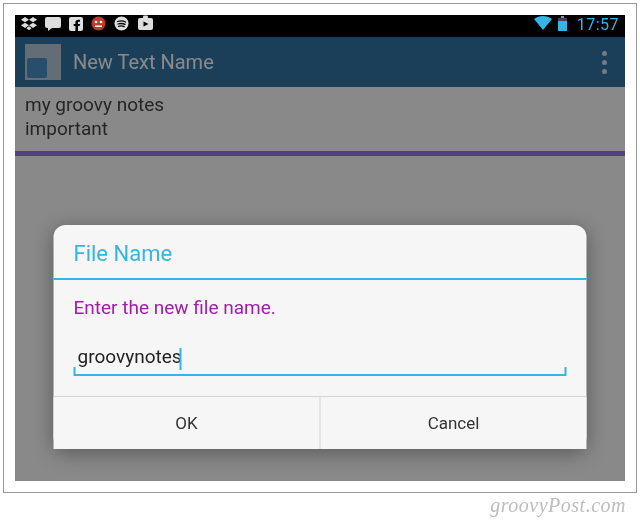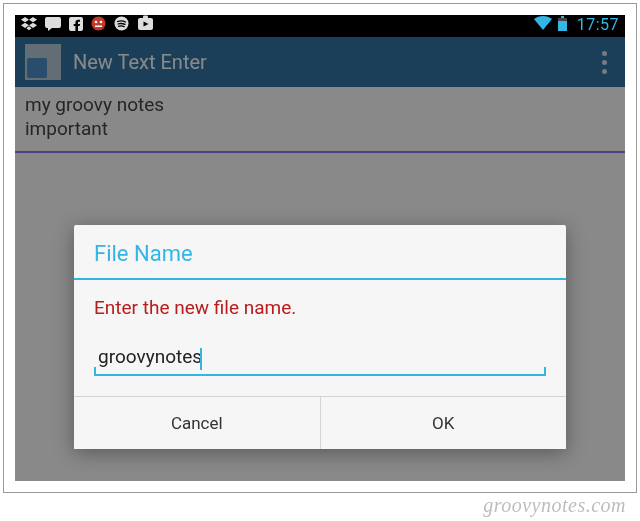--- a/index.html
+++ b/index.html
@@ -67,54 +67,54 @@
 
     .content-area {
       position: absolute;
       top: 72px; left: 0; right: 0; bottom: 0;
       background: #fff;
     }
     .note-text {
       padding: 6px 10px 10px;
       font-size: 19px;
       color: #222;
-      border-bottom: 2px solid #8b5cf6;
+      border-bottom: 5px solid #8b5cf6;
       line-height: 1.25;
       white-space: pre-line;
     }
 
     .scrim {
       position: absolute;
       top: 22px; left: 0; right: 0; bottom: 0;
       background: rgba(40,40,40,0.55);
     }
 
     .dialog {
       position: absolute;
       left: 50%;
       top: 210px;
       transform: translateX(-50%);
-      width: 492px;
+      width: 533px;
       background: #f6f6f6;
       box-shadow: 0 4px 20px rgba(0,0,0,0.35);
-      border-radius: 2px;
+      border-radius: 12px;
     }
     .dialog-title {
       color: #33b5e5;
       font-size: 22px;
       font-weight: 400;
       padding: 16px 20px 12px;
       border-bottom: 2px solid #33b5e5;
     }
     .dialog-body {
       padding: 16px 20px 20px;
     }
     .dialog-msg {
       font-size: 19px;
-      color: #b91c1c;
+      color: #a21caf;
       margin-bottom: 24px;
     }
     .input-wrap {
       border-bottom: 2px solid #33b5e5;
       padding: 2px 4px 4px;
       position: relative;
       margin-top: 8px;
     }
     .input-wrap::before, .input-wrap::after {
       content: '';
@@ -207,21 +207,21 @@
               <rect x="0" y="5" width="9" height="10" fill="#33b5e5"></rect>
             </svg></span>
         <span class="clock">17:57</span>
       </div>
     </div>
 
     <div class="actionbar">
       <div class="ab-icon">
         <div class="ab-icon-inner"></div>
       </div>
-      <div class="ab-title">New Text Enter</div>
+      <div class="ab-title">New Text Name</div>
       <div class="ab-overflow">
         <span></span>
           <span></span>
           <span></span>
       </div>
     </div>
 
     <div class="content-area">
       <div class="note-text">my groovy notes
 important</div>
@@ -231,21 +231,21 @@
 
     <div class="dialog">
       <div class="dialog-title">File Name</div>
       <div class="dialog-body">
         <div class="dialog-msg">Enter the new file name.</div>
         <div class="input-wrap">
           <span class="input-display">groovynotes</span><span class="cursor-bar"></span>
         </div>
       </div>
       <div class="dialog-buttons">
+        <div class="dlg-btn">OK</div>
         <div class="dlg-btn">Cancel</div>
-        <div class="dlg-btn">OK</div>
       </div>
     </div>
 
   </div>
 </div>
 
-<div class="watermark">groovynotes.com</div>
+<div class="watermark">groovyPost.com</div>
 
 </body></html>

